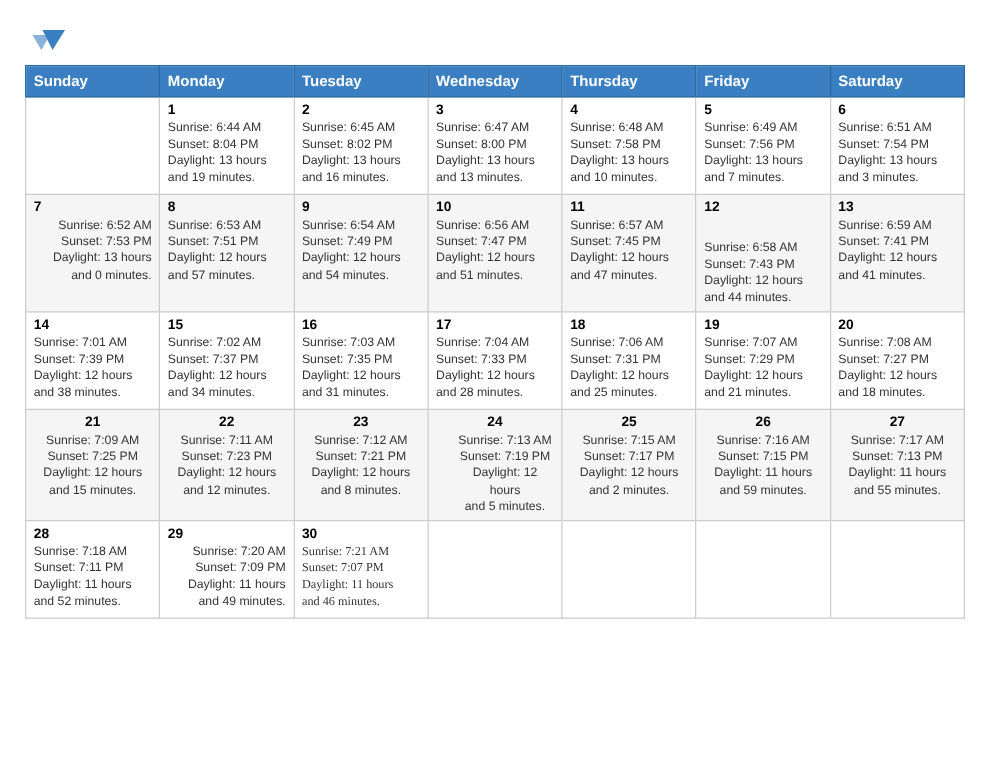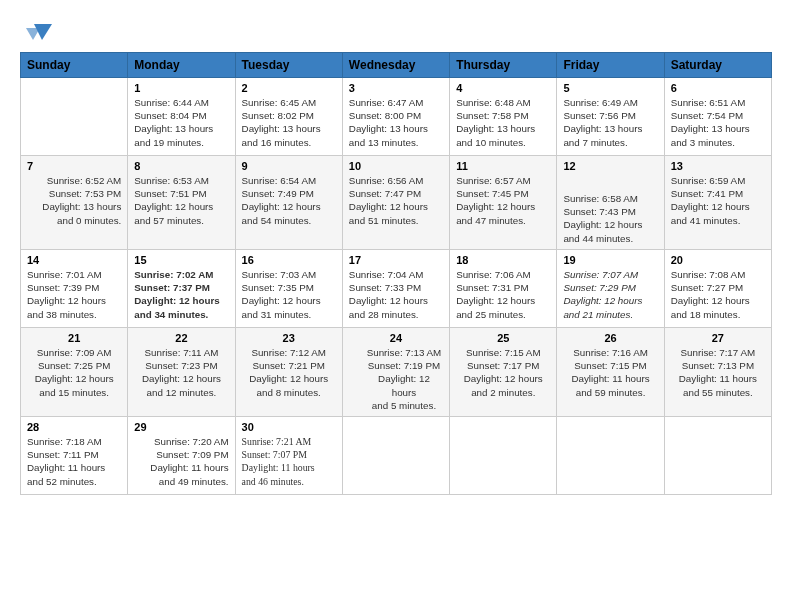--- a/index.html
+++ b/index.html
@@ -54,21 +54,21 @@
       margin-top: 2px;
     }
     .calendar {
       width: 100%;
       border-collapse: collapse;
       border: 1px solid #ccc;
       font-size: 10.5px;
     }
     .calendar th {
       background: #3a7fc1;
-      color: #000000;
+      color: #ffffff;
       text-align: left;
       padding: 5px 6px;
       font-size: 12px;
       font-weight: bold;
       border: 1px solid #2e6aa0;
     }
     .calendar td {
       border: 1px solid #ccc;
       vertical-align: top;
       padding: 4px 6px;
@@ -240,21 +240,21 @@
         <tr>
           <td>
             <span class="day-number">14</span>
             <div class="day-info" style="white-space: pre-line;">Sunrise: 7:01 AM
 Sunset: 7:39 PM
 Daylight: 12 hours
 and 38 minutes.</div>
           </td>
           <td>
             <span class="day-number">15</span>
-            <div class="day-info" style="white-space: pre-line; font-weight: bold;">Sunrise: 7:02 AM
+            <div class="day-info" style="white-space: pre-line;">Sunrise: 7:02 AM
 Sunset: 7:37 PM
 Daylight: 12 hours
 and 34 minutes.</div>
           </td>
           <td>
             <span class="day-number">16</span>
             <div class="day-info" style="white-space: pre-line;">Sunrise: 7:03 AM
 Sunset: 7:35 PM
 Daylight: 12 hours
 and 31 minutes.</div>
@@ -268,21 +268,21 @@
           </td>
           <td>
             <span class="day-number">18</span>
             <div class="day-info" style="white-space: pre-line;">Sunrise: 7:06 AM
 Sunset: 7:31 PM
 Daylight: 12 hours
 and 25 minutes.</div>
           </td>
           <td>
             <span class="day-number">19</span>
-            <div class="day-info" style="white-space: pre-line; font-style: italic;">Sunrise: 7:07 AM
+            <div class="day-info" style="white-space: pre-line;">Sunrise: 7:07 AM
 Sunset: 7:29 PM
 Daylight: 12 hours
 and 21 minutes.</div>
           </td>
           <td>
             <span class="day-number">20</span>
             <div class="day-info" style="white-space: pre-line;">Sunrise: 7:08 AM
 Sunset: 7:27 PM
 Daylight: 12 hours
 and 18 minutes.</div>

